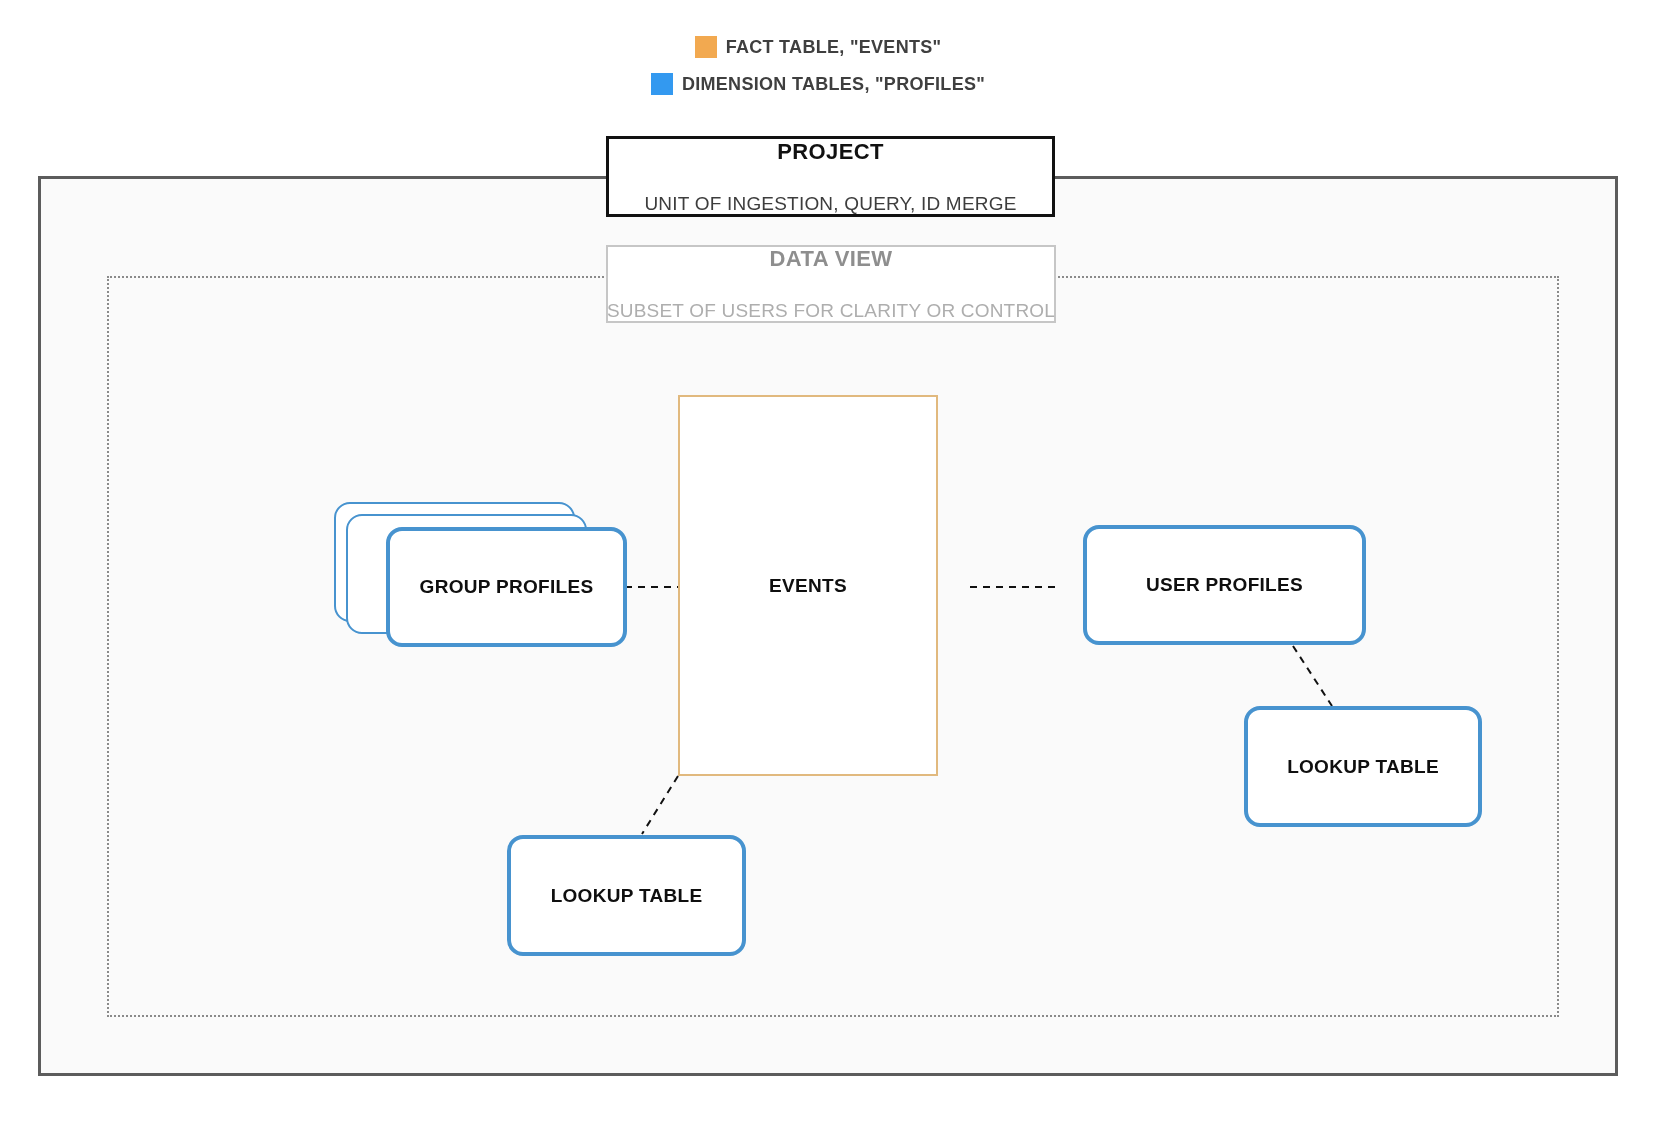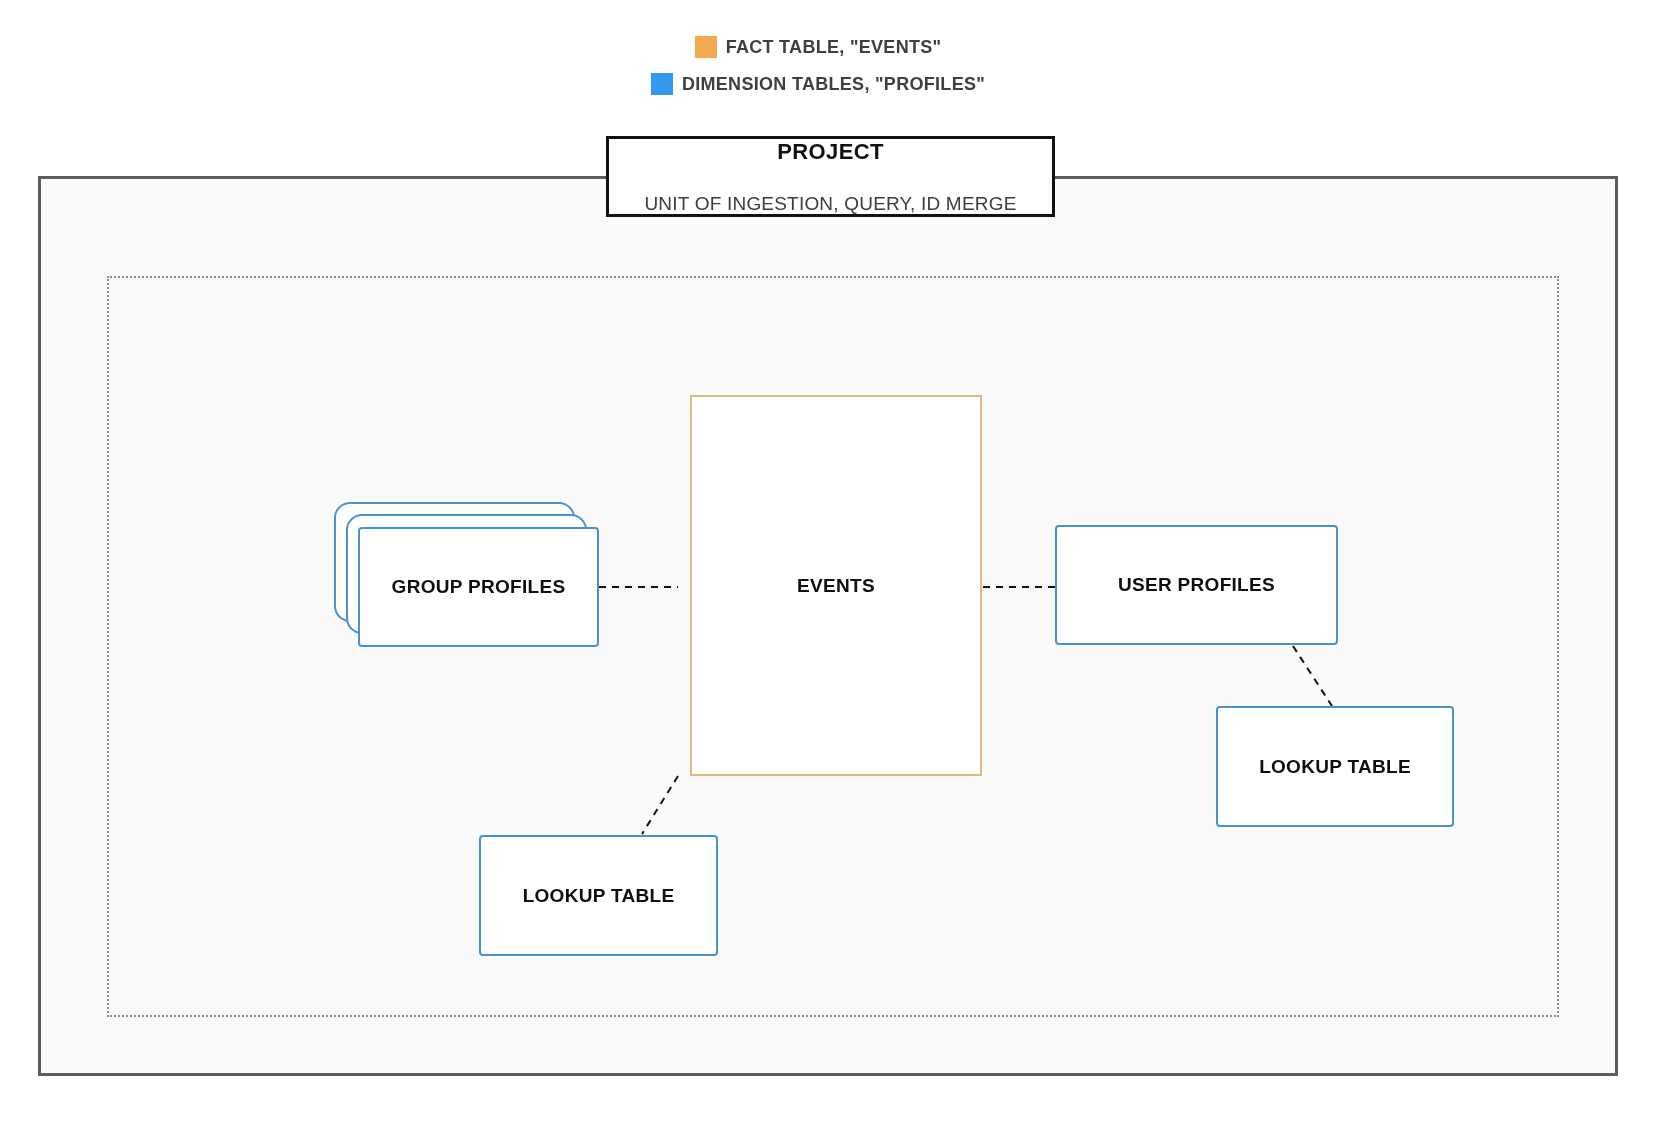--- a/index.html
+++ b/index.html
@@ -123,29 +123,29 @@
   .node-label {
     font-size: 19px;
     font-weight: bold;
     color: #0f0f0f;
     letter-spacing: 0.3px;
     white-space: nowrap;
   }
   .events-node {
     left: 678px;
     top: 395px;
-    width: 292px;
+    width: 260px;
     height: 381px;
     border: 2px solid #15803d;
     z-index: 3;
-    margin-left: 12px;
   }
   .profile-node {
-    border: 2px solid #0ea5e9;
-    border-radius: 4px;
+    border: 4px solid #0ea5e9;
+    border-radius: 16px;
+    margin-left: 28px;
   }
   .stack-card {
     position: absolute;
     box-sizing: border-box;
     width: 241px;
     height: 120px;
     background: #ffffff;
     border: 2px solid #4793cf;
     border-radius: 16px;
   }
@@ -190,20 +190,24 @@
 
   <div class="project-container"></div>
 
   <div class="dataview-container"></div>
 
   <div class="header-box project-box">
     <div class="header-title">PROJECT</div>
     <div class="header-subtitle">UNIT OF INGESTION, QUERY, ID MERGE</div>
   </div>
 
+  <div class="header-box dataview-box">
+    <div class="header-title">DATA VIEW</div>
+    <div class="header-subtitle">SUBSET OF USERS FOR CLARITY OR CONTROL</div>
+  </div>
 
   <svg class="connector-layer" viewBox="0 0 1664 1128" xmlns="http://www.w3.org/2000/svg">
     <line class="connector" x1="599" y1="587" x2="678" y2="587"></line>
     <line class="connector" x1="970" y1="587" x2="1055" y2="587"></line>
     <line class="connector" x1="1293" y1="646" x2="1332" y2="706"></line>
     <line class="connector" x1="678" y1="776" x2="642" y2="834"></line>
   </svg>
 
   <div class="stack-card stack-back" style="border-color: rgb(71, 147, 207);"></div>
   <div class="stack-card stack-middle" style="border-color: rgb(71, 147, 207);"></div>

